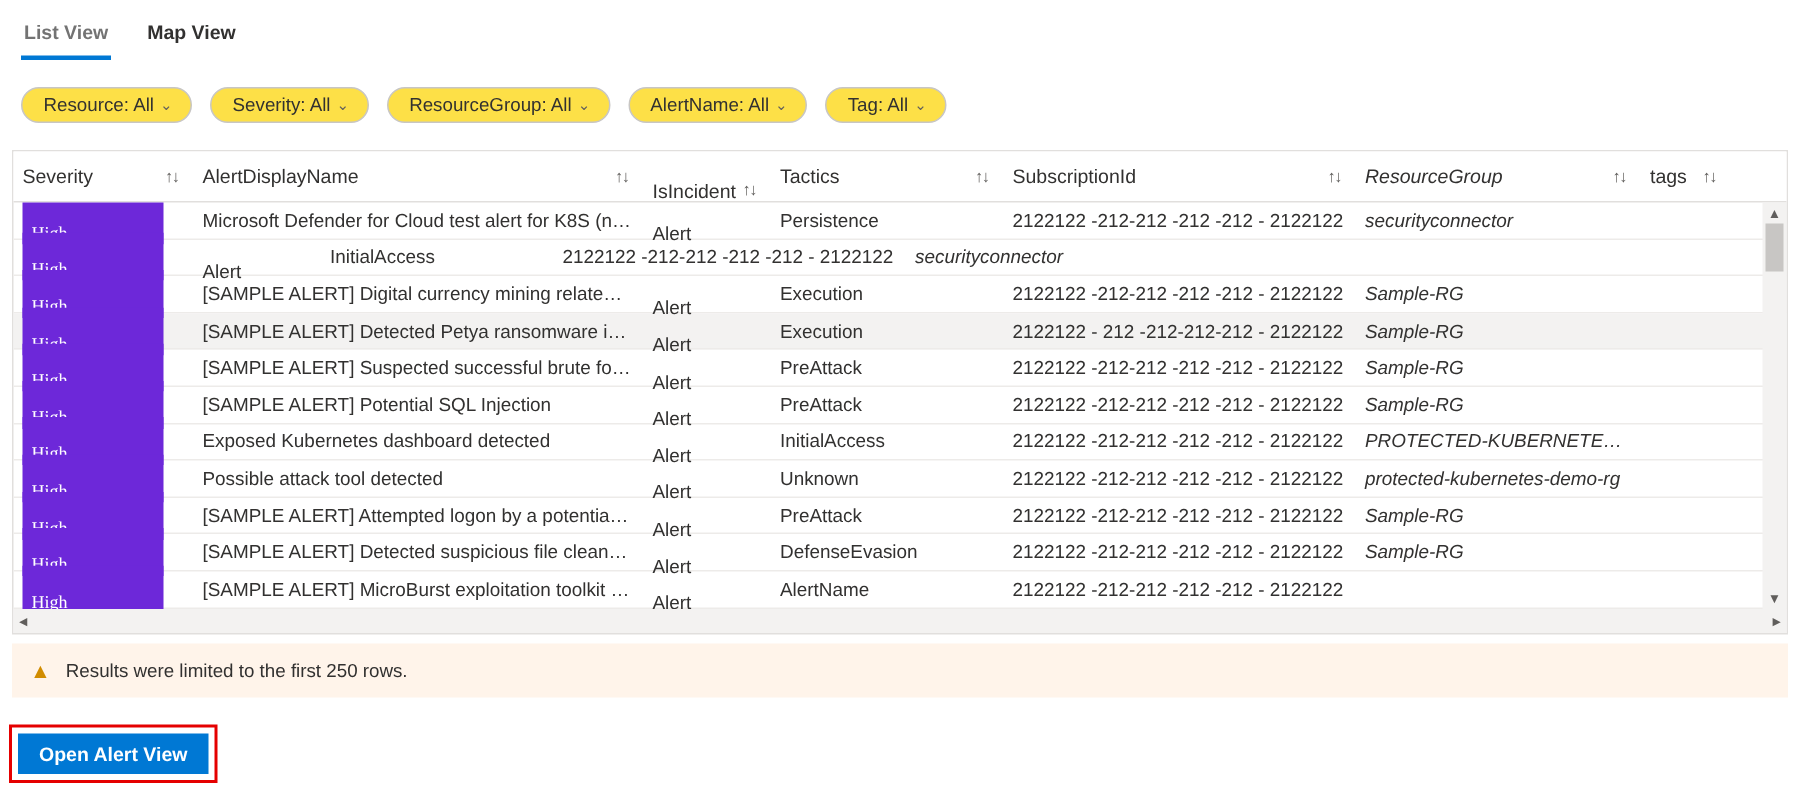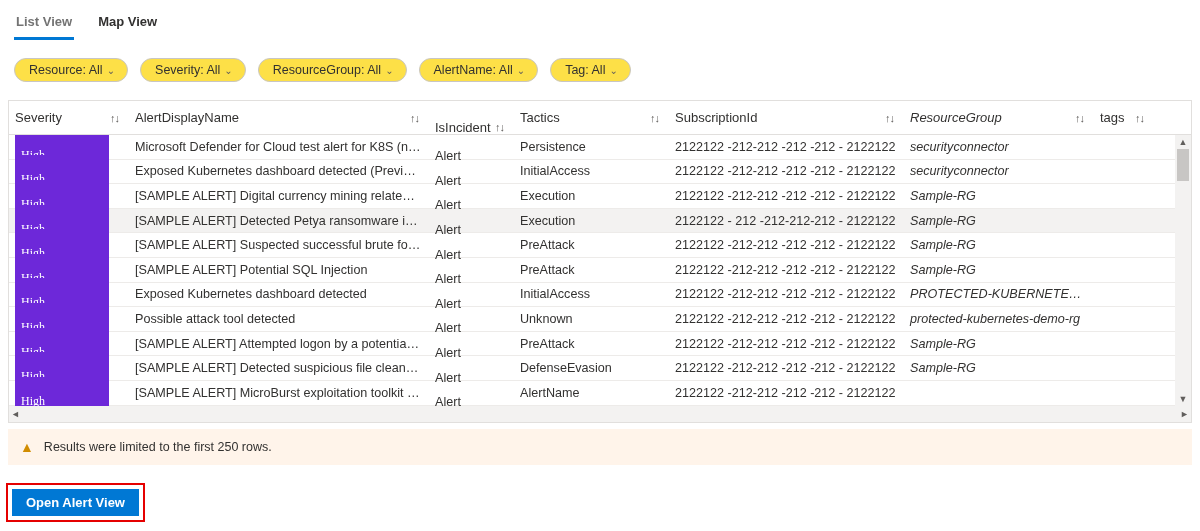--- a/index.html
+++ b/index.html
@@ -151,21 +151,20 @@
           <div class="cell c-inc">Alert</div>
           <div class="cell c-tac">Persistence</div>
           <div class="cell c-sub">2122122 -212-212 -212 -212 - 2122122</div>
           <div class="cell c-rg">securityconnector</div>
           <div class="cell c-tags"></div>
         </div>
         <div class="row">
           <div class="cell c-sev">
             <div class="sev-badge">High</div>
           </div>
-          <div class="cell c-name">Exposed Kubernetes dashboard detected (Preview)</div>
           <div class="cell c-inc">Alert</div>
           <div class="cell c-tac">InitialAccess</div>
           <div class="cell c-sub">2122122 -212-212 -212 -212 - 2122122</div>
           <div class="cell c-rg">securityconnector</div>
           <div class="cell c-tags"></div>
         </div>
         <div class="row">
           <div class="cell c-sev">
             <div class="sev-badge">High</div>
           </div>

